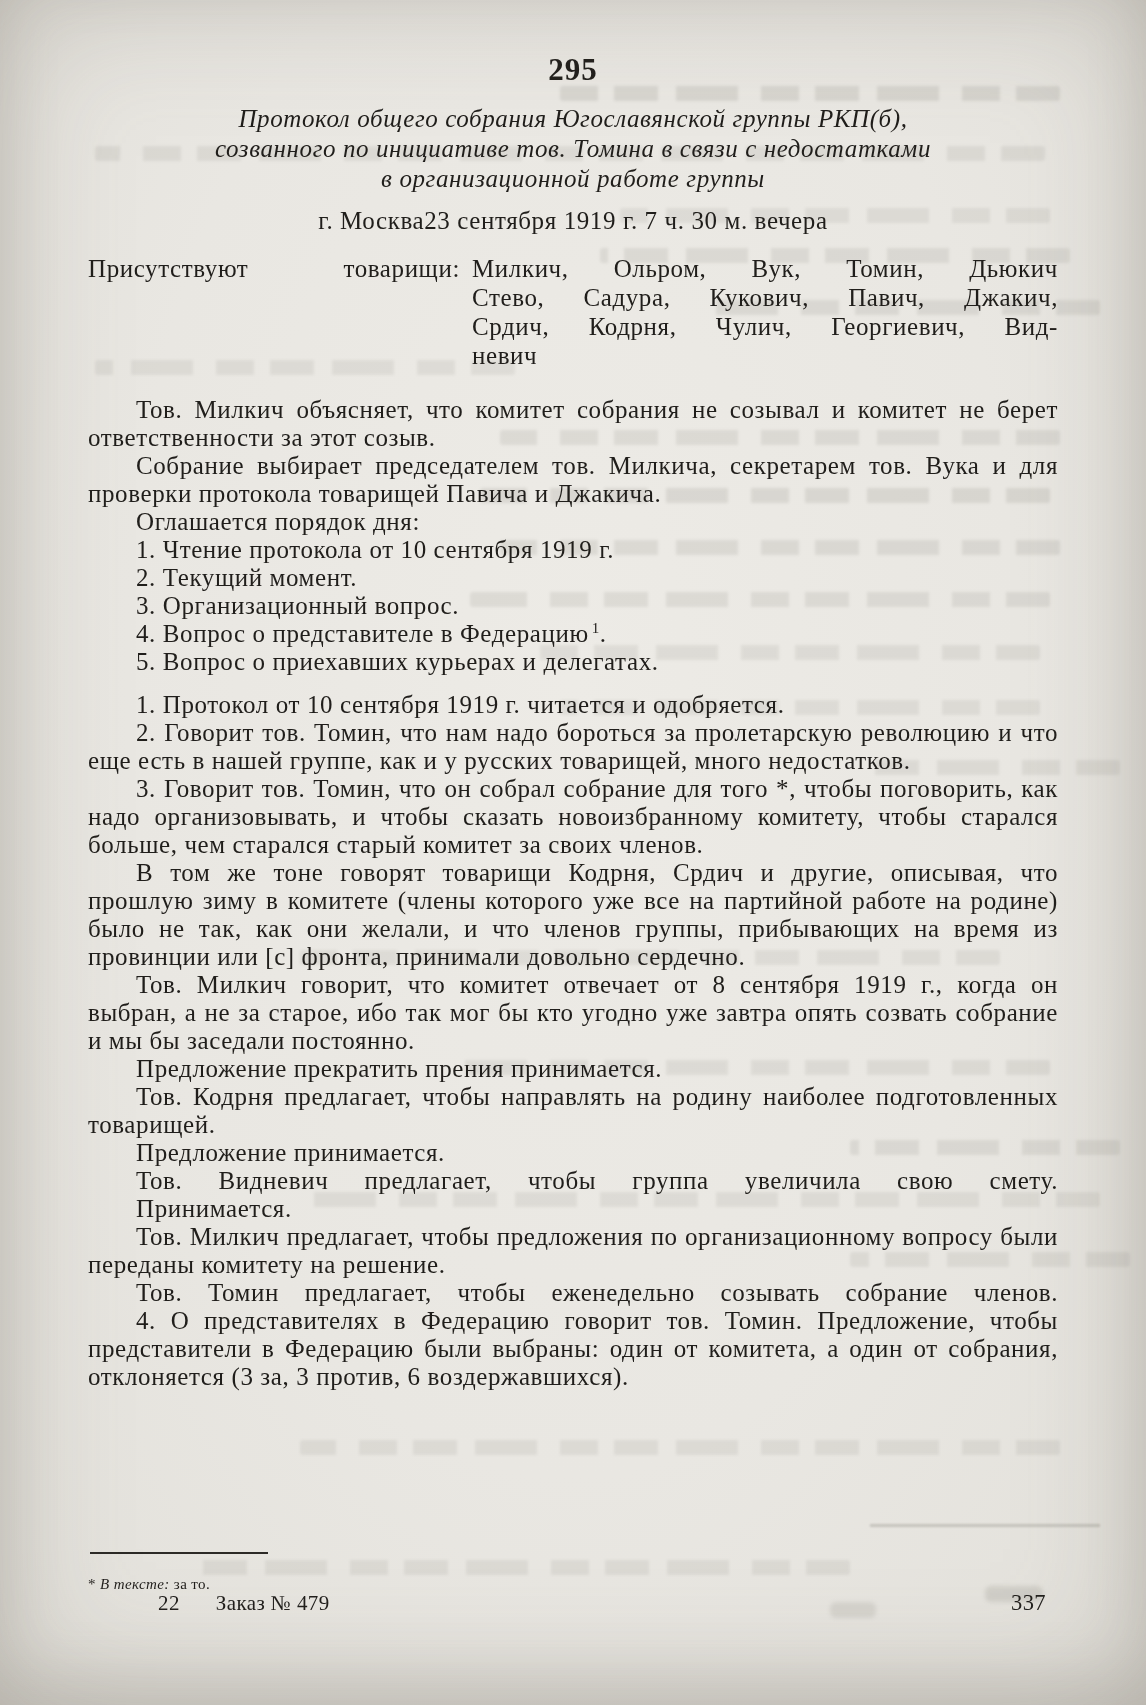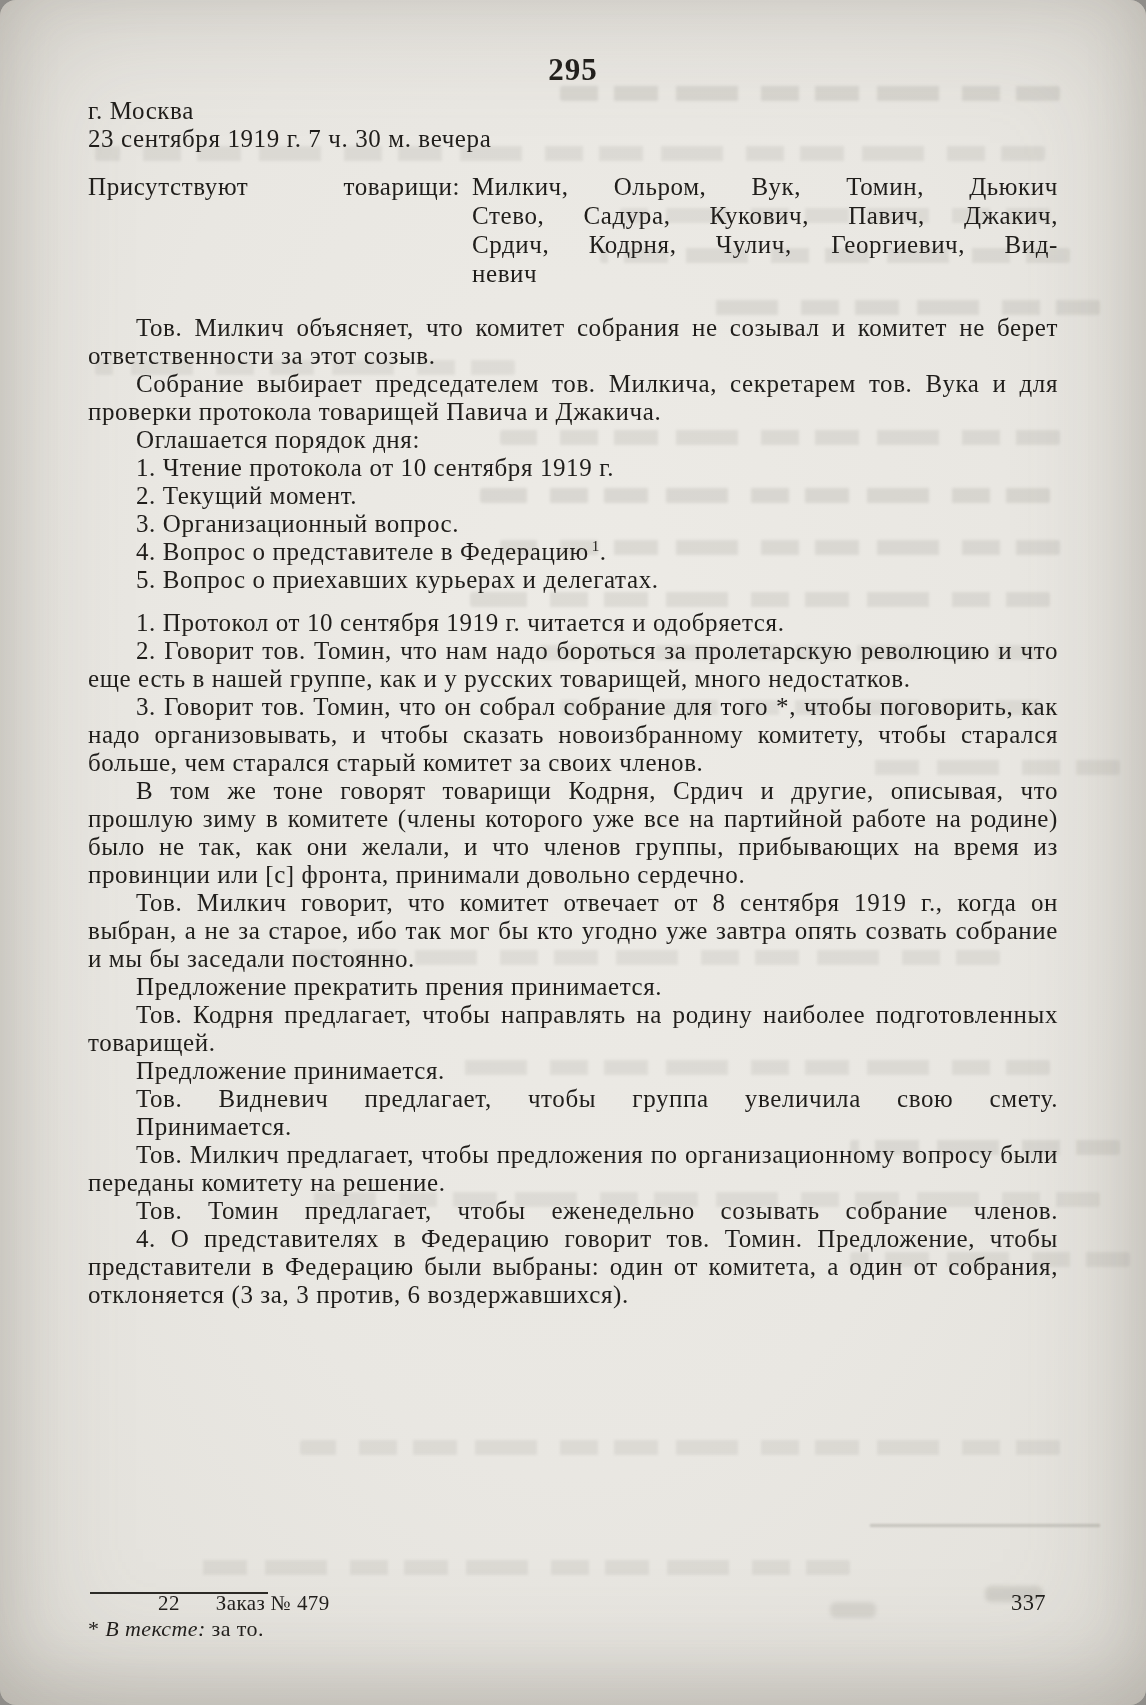--- a/index.html
+++ b/index.html
@@ -9,21 +9,20 @@
     font-family:"Liberation Serif","DejaVu Serif",serif;
   }
   .page{
     position:relative;
     width:1146px;height:1705px;
     margin:0 auto;
     background:
       radial-gradient(ellipse at 50% 40%, #edebe6 0%, var(--paper,#e9e7e2) 55%, #e2e0da 100%);
     color:var(--ink,#201e1b);
     overflow:hidden;
-    border-radius:16px;
   }
   .page::after{
     content:"";position:absolute;inset:0;pointer-events:none;
     box-shadow:inset 0 0 130px rgba(110,105,95,.28), inset 0 -25px 60px rgba(110,105,95,.18);
   }
   
   .ghost{
     position:absolute;height:15px;border-radius:3px;
     filter:blur(1.4px);transform:scaleX(-1);
     background:repeating-linear-gradient(90deg,
@@ -36,33 +35,33 @@
   
   .content{
     position:absolute;left:88px;top:0;width:970px;
     font-size:25px;line-height:28px;letter-spacing:.6px;
   }
   .doc-number{
     margin-top:56px;text-align:center;
     font-size:31px;font-weight:bold;letter-spacing:1px;
   }
   .title{margin-top:20px;text-align:center;font-style:italic;line-height:30px;}
-  .dateline{margin-top:13px;display:flex;justify-content:center;flex-direction:column;}
+  .dateline{margin-top:13px;display:flex;justify-content:center;}
   .attendees{margin-top:19px;display:flex;line-height:29px;}
   .att-label{width:372px;text-align:justify;text-align-last:justify;flex:none;}
   .att-names{flex:1;margin-left:12px;}
   .nline.j{text-align:justify;text-align-last:justify;}
   .bp{margin:0;text-align:justify;text-indent:48px;}
   .bp.first{margin-top:26px;}
   .gap{margin-top:15px;}
   .stretch{text-align-last:justify;}
   .aline{text-indent:48px;}
   sup.fnref{font-size:15px;line-height:0;margin-left:3px;}
   
-  .bottom{position:absolute;left:88px;right:88px;top:1584px;font-size:22px;}
+  .bottom{position:absolute;left:88px;right:88px;top:1544px;font-size:15px;}
   .fn-rule{width:178px;border:0;border-top:2px solid #2c2a26;margin:8px 0 0 2px;}
   .footnote{margin-top:22px;letter-spacing:.4px;}
   .footnote .src{font-style:italic;}
   .page-footer{
     position:absolute;left:88px;right:88px;top:1590px;
     display:flex;justify-content:space-between;align-items:baseline;
     font-size:21px;letter-spacing:.4px;
   }
   .pf-left{padding-left:70px;}
   .pf-left .sheet{margin-right:36px;}
@@ -94,20 +93,25 @@
   <div class="ghost" style="left:300px;top:1440px;width:760px;opacity:.10;"></div>
   <div class="ghost-rule" style="left:870px;top:1524px;width:230px;opacity:.35;"></div>
   <div class="ghost" style="left:200px;top:1560px;width:650px;opacity:.10;"></div>
   <div class="ghost-blob" style="left:985px;top:1586px;width:58px;opacity:.22;"></div>
   <div class="ghost-blob" style="left:830px;top:1602px;width:46px;opacity:.18;"></div>
 
   <div class="content">
 
     <div class="doc-number">295</div>
 
+    <div class="title">
+      <div>Протокол общего собрания Югославянской группы РКП(б),</div>
+      <div>созванного по инициативе тов. Томина в связи с недостатками</div>
+      <div>в организационной работе группы</div>
+    </div>
 
     <div class="dateline">
       <span>г. Москва</span>
       <span>23 сентября 1919 г. 7 ч. 30 м. вечера</span>
     </div>
 
     <div class="attendees">
       <div class="att-label">Присутствуют товарищи:</div>
       <div class="att-names">
         <div class="nline j">Милкич, Ольром, Вук, Томин, Дьюкич</div>

